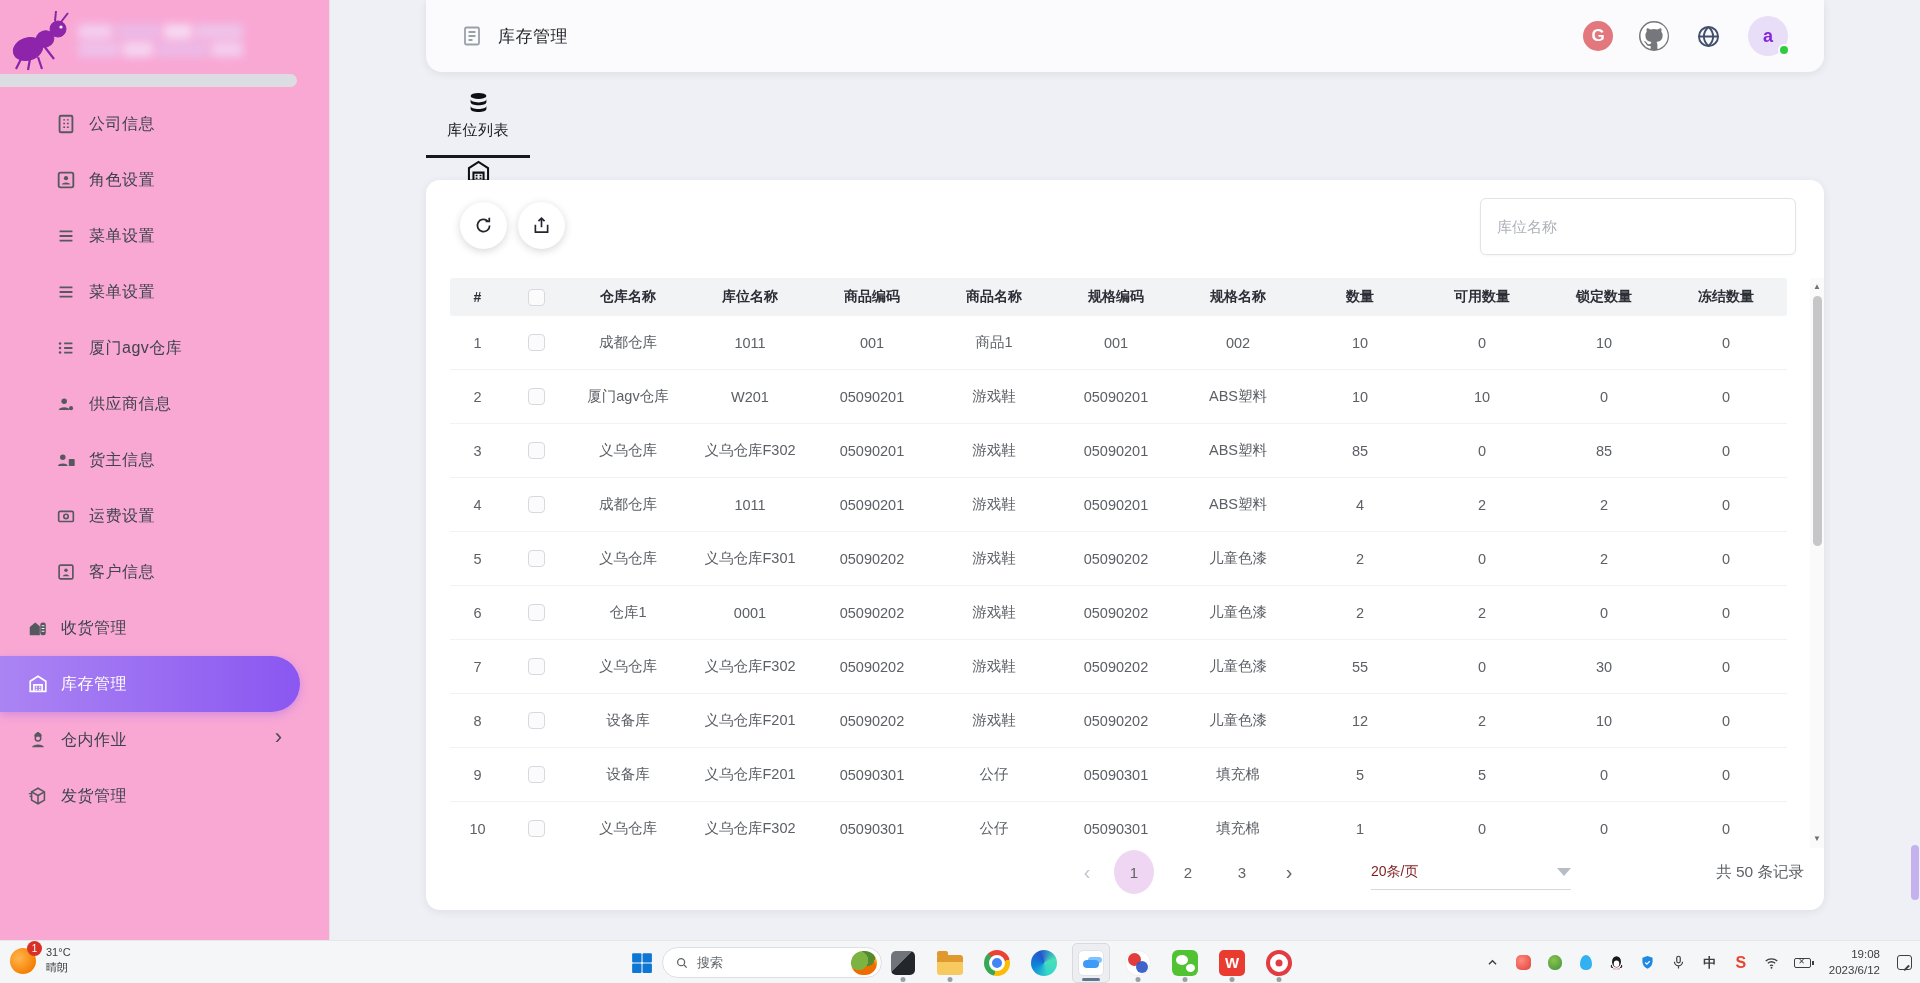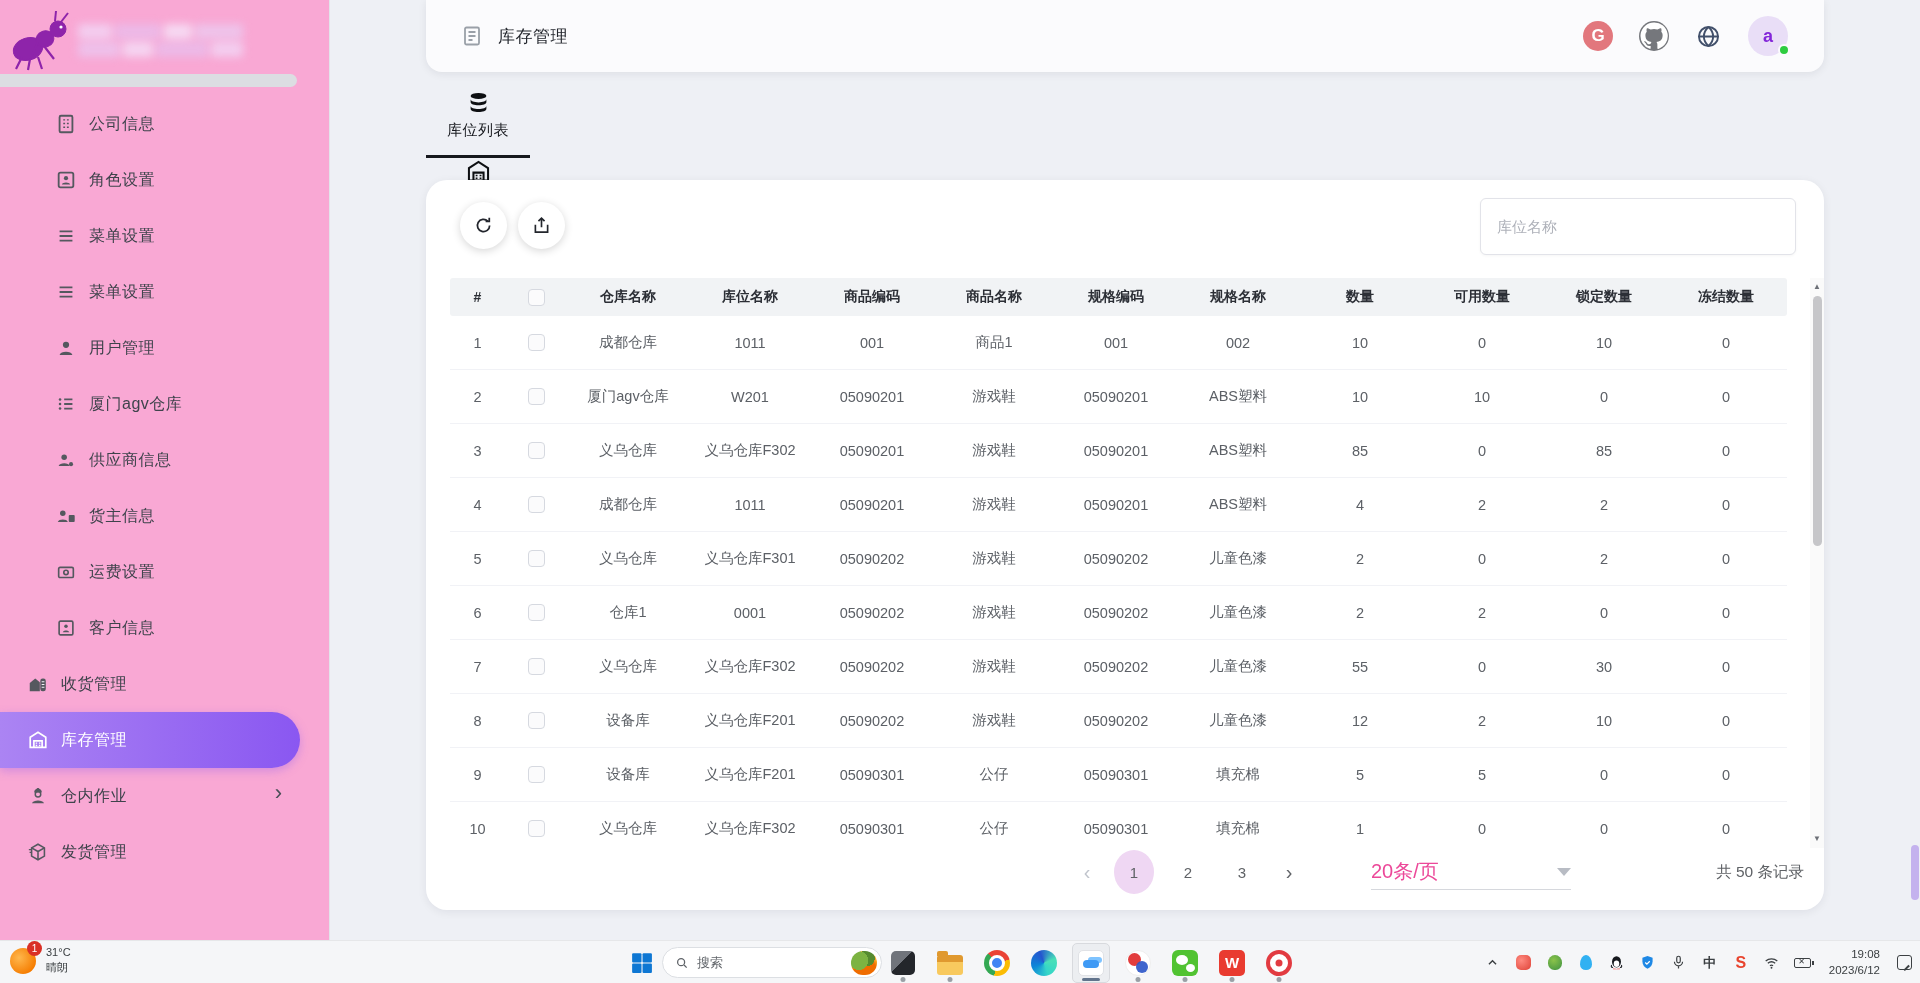--- a/index.html
+++ b/index.html
@@ -44,21 +44,21 @@
 
   
   .tabs { position:absolute; left:426px; top:90px; display:flex;flex-direction:column; }
   .tab { width:104px; height:68px; display:flex; flex-direction:column; align-items:center; justify-content:flex-start; cursor:pointer; position:relative; }
   .tab-icon { width:27px; height:27px; color:#0d0f12; }
   .tab-icon svg { width:27px; height:27px; }
   .tab-label { margin-top:4px; font-size:15px; color:#16181d; letter-spacing:.5px; }
   .tab.active::after { content:""; position:absolute; left:0; bottom:0; width:100%; height:3px; background:#16181d; }
 
   
-  .card { position:absolute; left:426px; top:180px; width:1398px; height:730px; background:#ffffff; border-radius:21px; box-shadow:0 2px 10px rgba(20,20,43,.07); }
+  .card { position:absolute; left:426px; top:180px; width:1398px; height:730px; background:#ffffff; border-radius:14px; box-shadow:0 2px 10px rgba(20,20,43,.07); }
   .round-btn { position:absolute; top:22px; width:47px; height:47px; border-radius:50%; background:#fff; box-shadow:0 2px 8px rgba(0,0,0,.16); display:flex; align-items:center; justify-content:center; cursor:pointer; color:#23262d; }
   .round-btn svg { width:21px; height:21px; }
   .btn-refresh { left:34px; }
   .btn-export { left:92px; }
   .search-box { position:absolute; right:28px; top:18px; width:316px; height:57px; border:1px solid #e2e3e9; border-radius:6px; background:#fff; box-shadow:0 1px 3px rgba(0,0,0,.04); padding:0 16px; font-size:15px; color:#303133; outline:none; }
   .search-box::placeholder { color:#aeb1b9; }
 
   
   .tbl { position:absolute; left:24px; top:98px; width:1352px; }
   .t-grid { display:grid; grid-template-columns:55px 62px 122px 122px 122px 122px 122px 122px 122px 122px 122px 122px; align-items:center; }
@@ -76,21 +76,21 @@
   .t-scroll .thumb { position:absolute; left:2.5px; top:18px; width:9px; height:250px; border-radius:5px; background:#c6c6c9; cursor:pointer; }
 
   
   .pager-bar { position:absolute; left:0; bottom:14px; width:100%; height:48px; }
   .pager { position:absolute; left:648px; top:0; height:48px; display:flex; align-items:center; gap:14px; }
   .pg-arrow { font-size:20px; color:#c0c4cc; width:26px; text-align:center; cursor:pointer; }
   .pg-arrow.next { color:#5f6266; }
   .pg-num { width:40px; height:44px; display:flex; align-items:center; justify-content:center; font-size:15px; color:#5f6266; border-radius:50%; cursor:pointer; }
   .pg-num.active { background:#efd7f3; }
   .page-size { position:absolute; left:945px; top:6px; width:200px; height:36px; border-bottom:1.5px solid #d6d8dd; display:flex; align-items:center; cursor:pointer; }
-  .page-size .ps-label { font-size:20px; color:#ec4899; }
+  .page-size .ps-label { font-size:14px; color:#7f1d1d; }
   .ps-caret { margin-left:auto; width:0; height:0; border-left:7px solid transparent; border-right:7px solid transparent; border-top:8px solid #b8bcc4; }
   .total-rec { position:absolute; right:20px; top:14px; font-size:15.5px; color:#5f6266; }
 
   
   .page-scroll { position:absolute; right:0; top:0; width:10px; height:940px; background:#eef0f5; }
   .page-scroll .pthumb { position:absolute; left:1px; top:845px; width:8px; height:55px; border-radius:4px; background:#c4b2ee; }
 
   
   .taskbar { position:absolute; left:0; top:940px; width:1920px; height:43px; background:#f5f6f8; border-top:1px solid #e6e7e9; }
   .weather { position:absolute; left:10px; top:4px; display:flex; align-items:center; gap:7px; cursor:pointer; }
@@ -209,29 +209,20 @@
           <span class="mi-icon">
             <svg viewBox="0 0 24 24">
               <path d="M5 7h14M5 12h14M5 17h14" stroke="currentColor" stroke-width="2"></path>
             </svg>
           </span>
           <span class="mi-label">菜单设置</span>
         </div>
         <div class="menu-item sub">
           <span class="mi-icon">
             <svg viewBox="0 0 24 24">
-              <circle cx="12" cy="8.5" r="3.4" fill="currentColor"></circle>
-              <path d="M5 19.5c1.2-4.5 12.8-4.5 14 0z" fill="currentColor"></path>
-            </svg>
-          </span>
-          <span class="mi-label">用户管理</span>
-        </div>
-        <div class="menu-item sub">
-          <span class="mi-icon">
-            <svg viewBox="0 0 24 24">
               <circle cx="5.5" cy="7" r="1.4" fill="currentColor"></circle>
               <circle cx="5.5" cy="12" r="1.4" fill="currentColor"></circle>
               <circle cx="5.5" cy="17" r="1.4" fill="currentColor"></circle>
               <path d="M10 7h9M10 12h9M10 17h9" stroke="currentColor" stroke-width="2"></path>
             </svg>
           </span>
           <span class="mi-label">厦门agv仓库</span>
         </div>
         <div class="menu-item sub">
           <span class="mi-icon">

